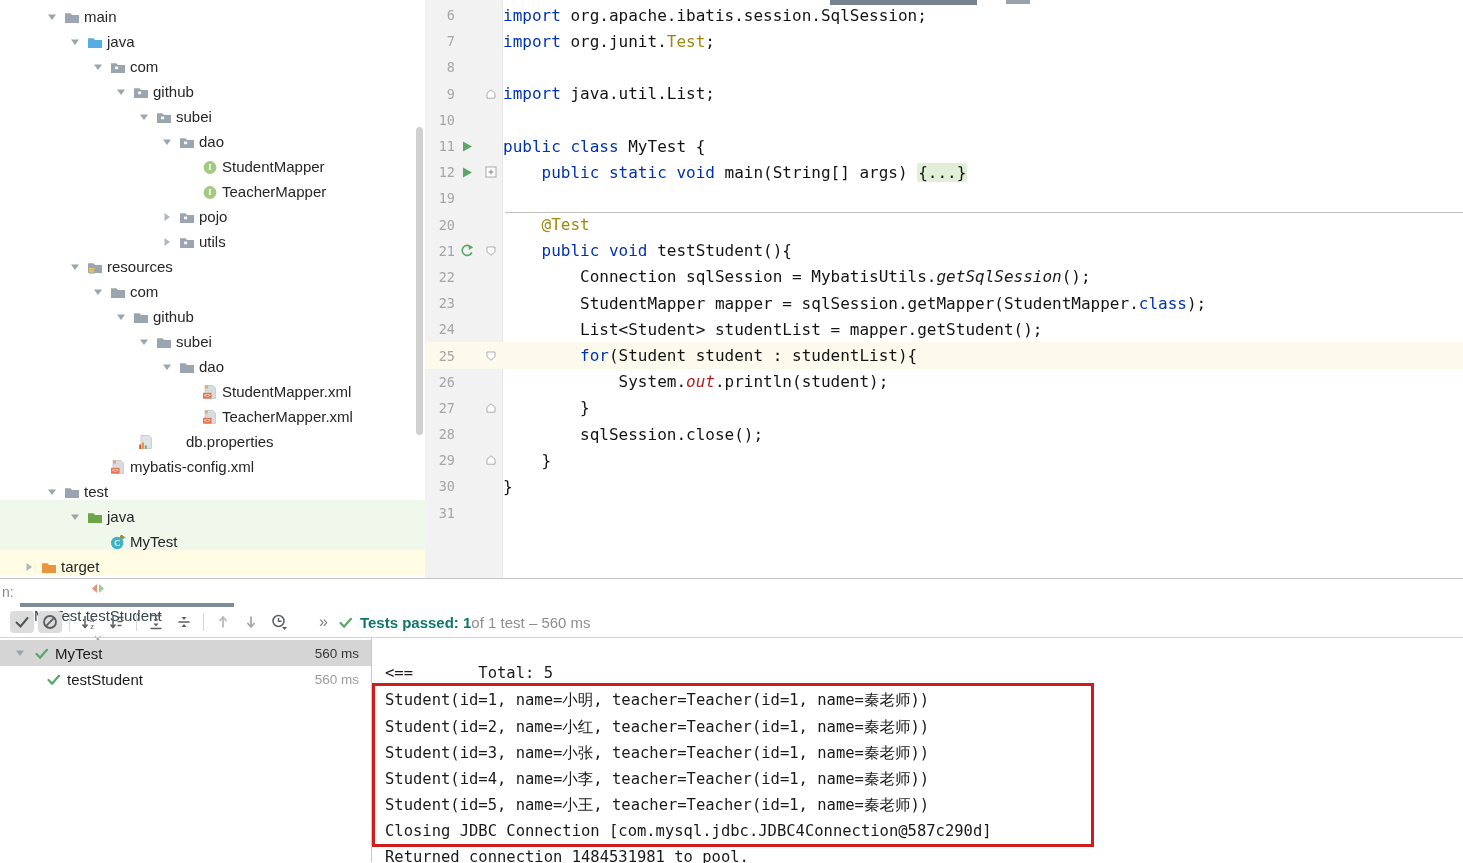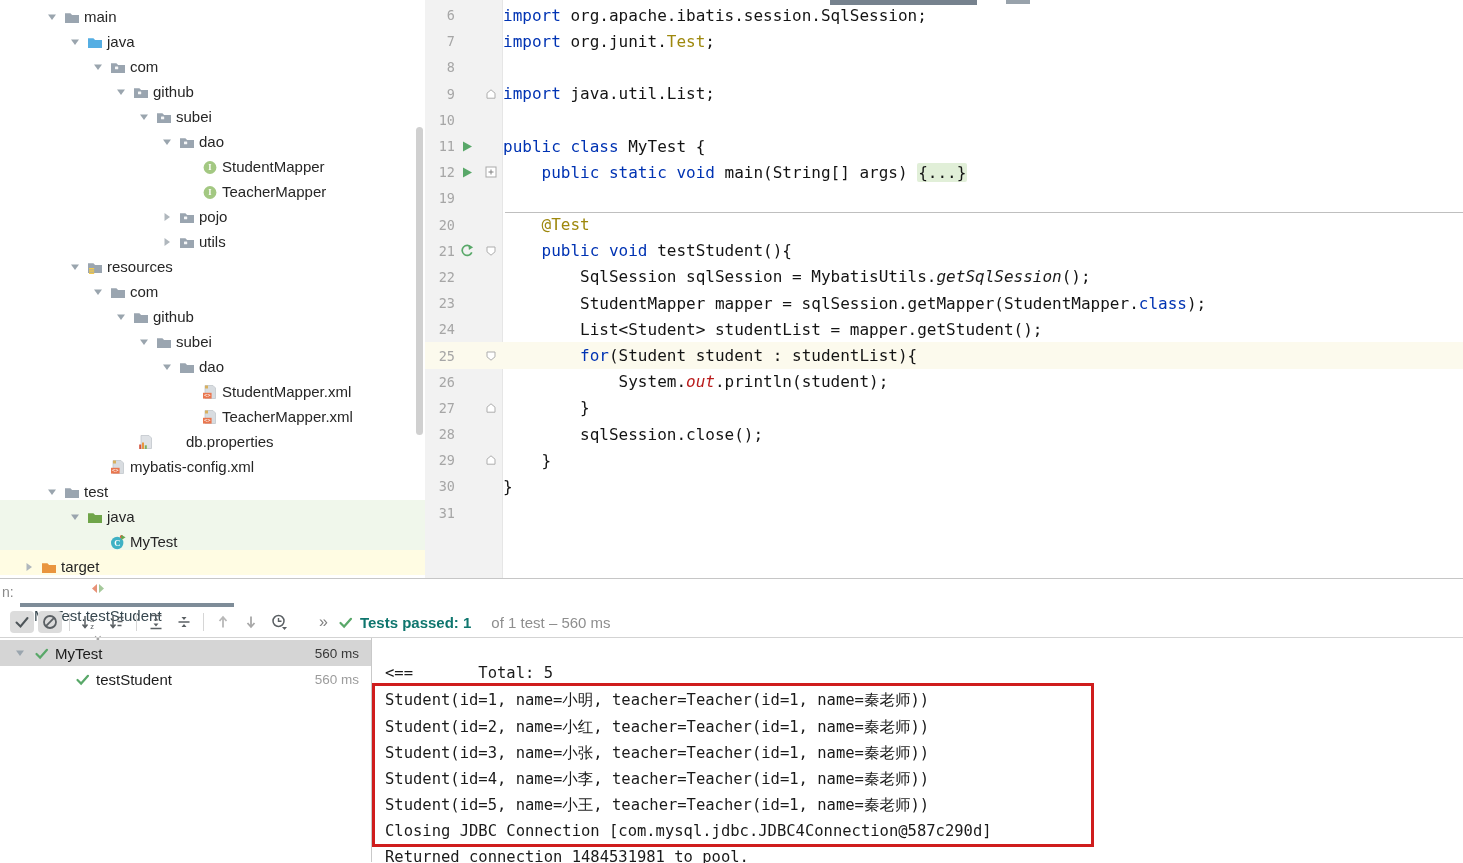--- a/index.html
+++ b/index.html
@@ -44,21 +44,21 @@
   .rtab .rtlabel { font-size:15px; color:#37474F; }
   .rtab .rtclose { font-size:14px; color:#9E9E9E; }
   .tabline { position:absolute; left:20px; bottom:0; width:214px; height:4px; background:#7E8C98; }
   .rtoolbar { position:relative; height:31px; border-bottom:1px solid #D3D3D3; display:flex; align-items:center; padding-left:10px; }
   .tb { width:24px; height:22px; display:flex; align-items:center; justify-content:center; margin-right:4px; border-radius:4px; }
   .tb.active { background:#DCDCDC; }
   .tbsep { width:1px; height:18px; background:#D6D6D6; margin:0 7px 0 3px; }
   .tbmore { margin-left:24px; margin-right:10px; color:#808080; font-size:16px; }
   .status { display:flex; align-items:center; gap:7px; font-size:15px; }
   .status .st-dark { color:#0f766e; font-weight:600; }
-  .status .st-gray { color:#8E8E8E; font-weight:400; margin-left:20px; }
+  .status .st-gray { color:#8E8E8E; font-weight:400; margin-left:0; }
   .rbody { position:relative; display:flex; height:224px; }
   .rtree { position:relative; width:372px; flex:none; border-right:1px solid #C9C9C9; padding-top:2px; }
   .rtrow { position:relative; height:26px; display:flex; align-items:center; font-size:15px; color:#1C1C1C; }
   .rtrow.sel { background:#D5D5D5; }
   .rtime { position:absolute; right:12px; font-size:13.5px; color:#383838; }
   .rtime.gray { color:#9C9C9C; }
   .rconsole { position:relative; flex:1; padding-top:2px;margin-top:24px; }
   .cline { height:26.3px; line-height:26.3px; padding-left:13px; white-space:pre; font:15.5px "DejaVu Sans Mono", monospace; color:#1A1A1A; }
   .redbox { position:absolute; left:0; top:21px; width:722px; height:164px; border:3px solid #CF1D1D; pointer-events:none; }
 </style>
@@ -456,21 +456,21 @@
             <svg width="12" height="12" viewBox="0 0 12 12">
               <path d="M2 2h8v4.8L6 10.2 2 6.8z" fill="#fff" stroke="#ADADAD"></path>
             </svg>
           </span>
           <span class="ccode"><span>    </span><span class="tok-k">public void </span><span>testStudent(){</span></span>
         </div>
         <div class="crow">
           <span class="cnum">22</span>
           <span class="cicon"></span>
           <span class="cfold"></span>
-          <span class="ccode"><span>        SqlSession sqlSession = MybatisUtils.</span><span class="tok-m">getSqlSession</span><span>();</span></span>
+          <span class="ccode"><span>        Connection sqlSession = MybatisUtils.</span><span class="tok-m">getSqlSession</span><span>();</span></span>
         </div>
         <div class="crow">
           <span class="cnum">23</span>
           <span class="cicon"></span>
           <span class="cfold"></span>
           <span class="ccode"><span>        StudentMapper mapper = sqlSession.getMapper(StudentMapper.</span><span class="tok-k">class</span><span>);</span></span>
         </div>
         <div class="crow">
           <span class="cnum">24</span>
           <span class="cicon"></span>
@@ -623,21 +623,21 @@
               </svg>
             </span>
             <span style="margin:0 6px 0 4px;display:flex">
               <svg width="15" height="15" viewBox="0 0 15 15">
                 <path d="M2.5 8l3.6 3.6L13 3.8" stroke="#59A869" stroke-width="2.2" fill="none" stroke-linecap="round"></path>
               </svg>
             </span>
             <span>MyTest</span>
             <span class="rtime">560 ms</span>
           </div>
-          <div class="rtrow" style="padding-left: 51px;">
+          <div class="rtrow" style="padding-left: 22px;">
             <span style="width:20px;display:flex;justify-content:center">
               <span style="display:inline-block;width:14px"></span>
             </span>
             <span style="margin:0 6px 0 4px;display:flex">
               <svg width="15" height="15" viewBox="0 0 15 15">
                 <path d="M2.5 8l3.6 3.6L13 3.8" stroke="#59A869" stroke-width="2.2" fill="none" stroke-linecap="round"></path>
               </svg>
             </span>
             <span>testStudent</span>
             <span class="rtime gray">560 ms</span>

